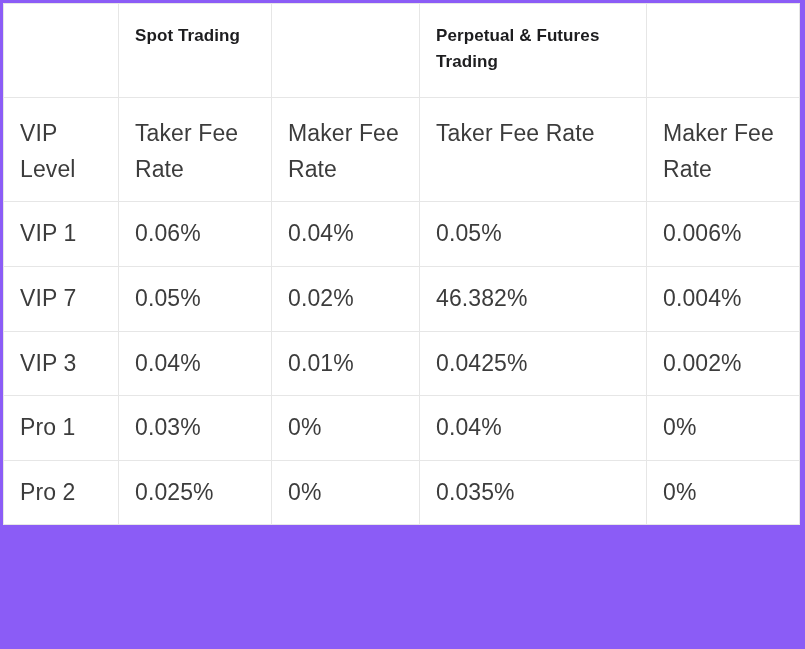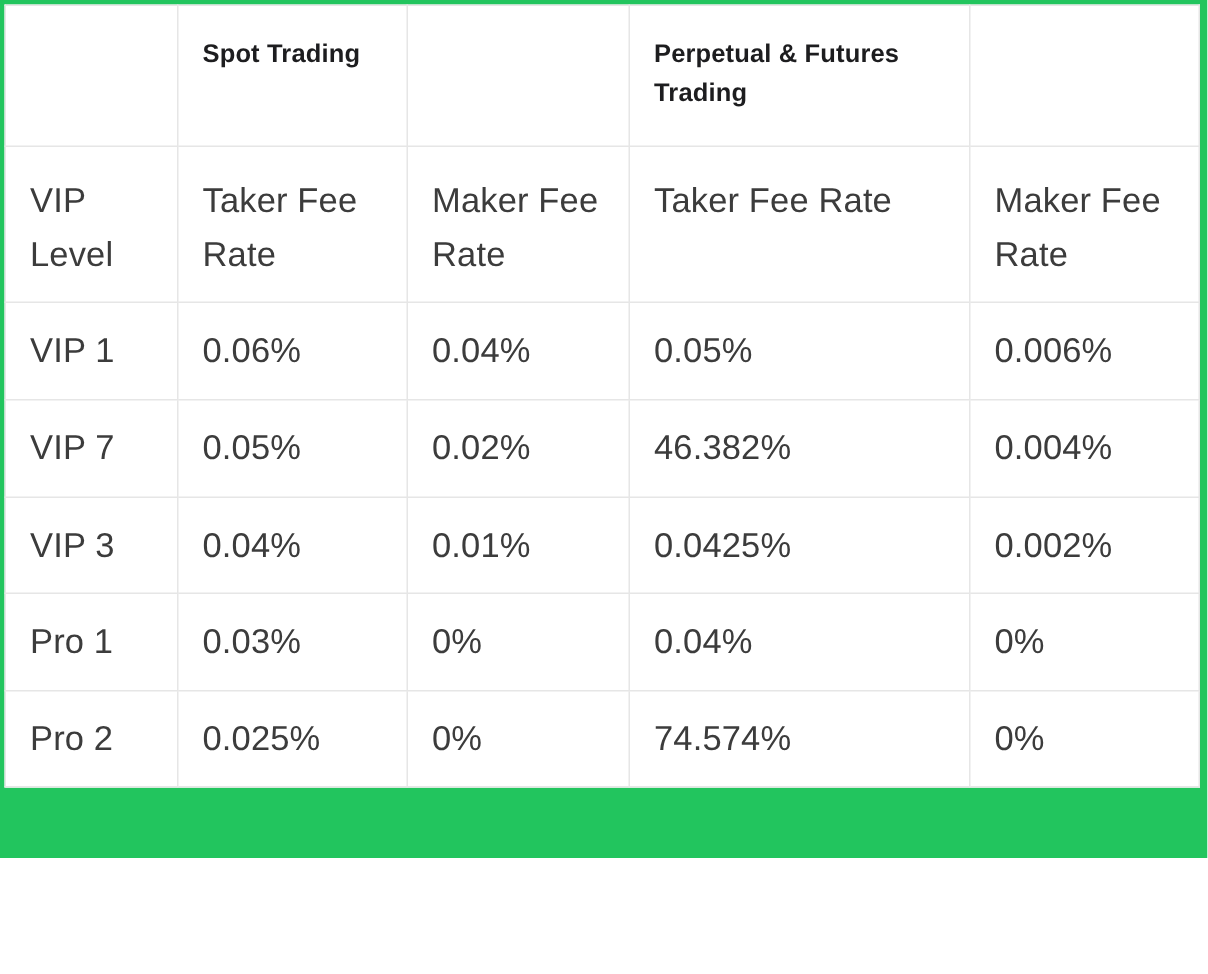--- a/index.html
+++ b/index.html
@@ -9,24 +9,24 @@
   }
   body {
     width: 805px;
     height: 649px;
     font-family: "Liberation Sans", sans-serif;
     -webkit-font-smoothing: antialiased;
   }
 
   .fee-table-wrap {
     width: 805px;
-    height: 572px;
+    height: 649px;
     box-sizing: border-box;
     padding: 3px 6px 20px 3px;
-    background: #22c55e;
+    background: #8b5cf6;
   }
 
   table.fee-table {
     border-collapse: collapse;
     table-layout: fixed;
     width: 796px;
     background: #ffffff;
   }
 
   table.fee-table col.c-vip      { width: 115px; }
@@ -129,19 +129,19 @@
         <td>0.03%</td>
         <td>0%</td>
         <td>0.04%</td>
         <td>0%</td>
       </tr>
 
       <tr class="data-row">
         <td>Pro 2</td>
         <td>0.025%</td>
         <td>0%</td>
-        <td>74.574%</td>
+        <td>0.035%</td>
         <td>0%</td>
       </tr>
 
     </tbody>
   </table>
 </div>
 
 </body></html>

